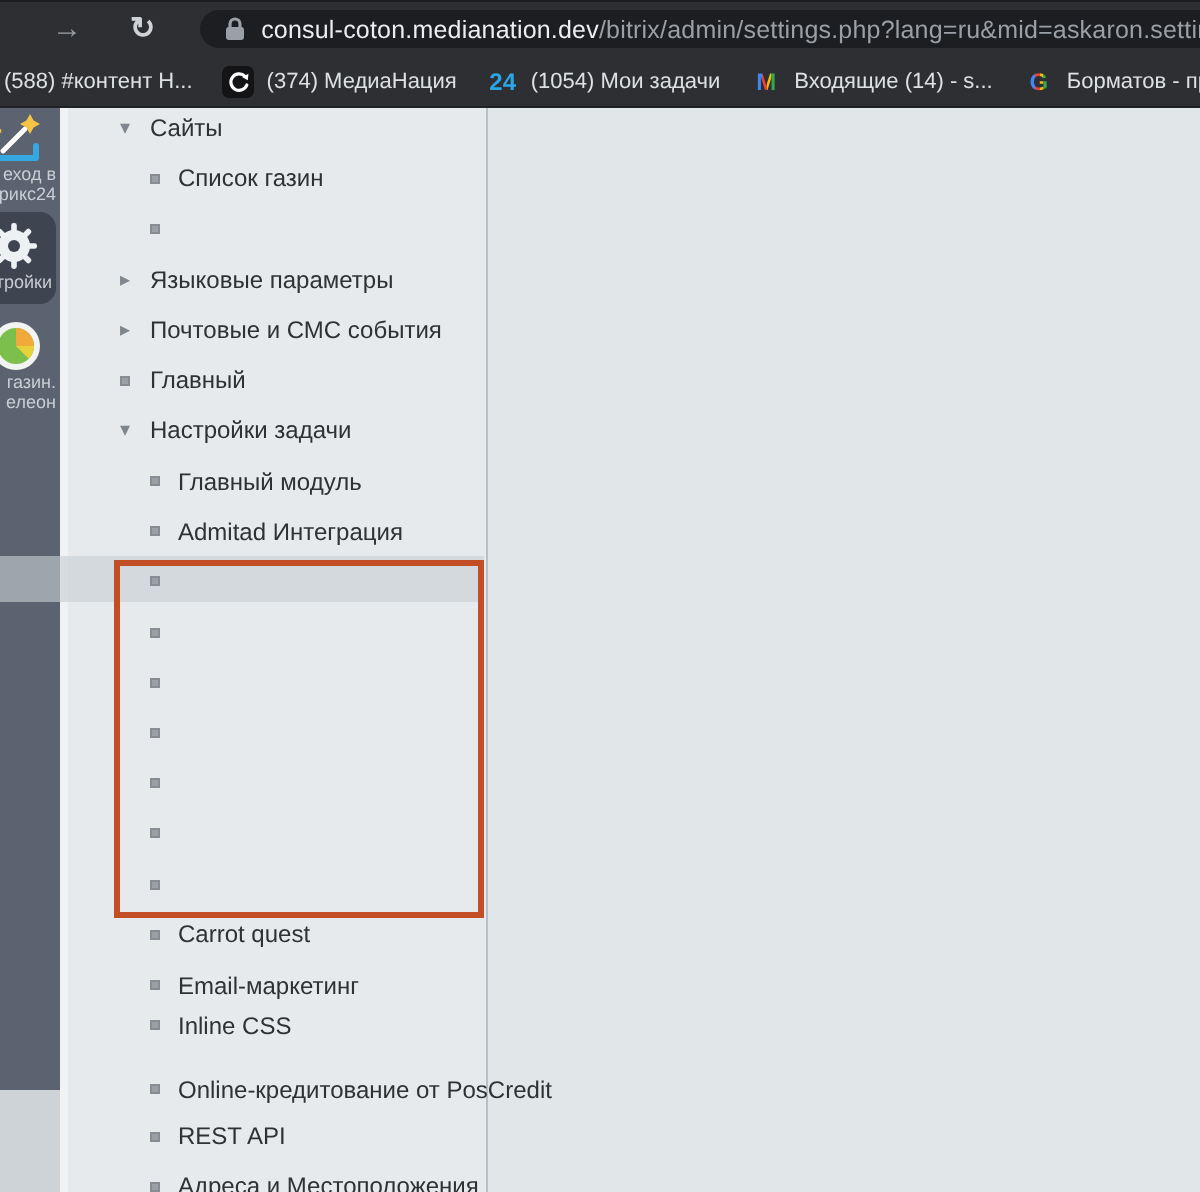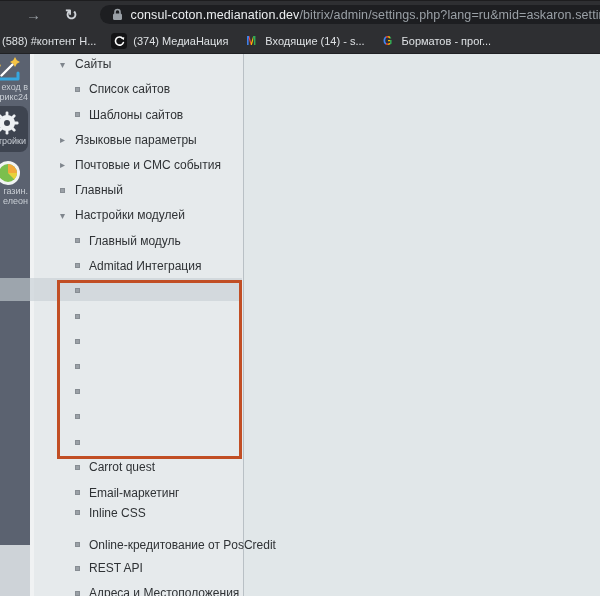--- a/index.html
+++ b/index.html
@@ -89,20 +89,26 @@
       </div>
       <div class="bm-item">
         <span class="bm-ic">
           <svg width="16" height="16" viewBox="0 0 16 16">
             <rect width="16" height="16" rx="3.5" fill="#141416"></rect>
             <path d="M11.5 5.2a4.1 4.1 0 10.9 4.3" stroke="#fff" stroke-width="1.6" fill="none" stroke-linecap="round"></path>
             <path d="M13.2 3.9l-.3 3.2-2.7-1.5z" fill="#fff"></path>
           </svg>
         </span>
         <span class="bm-label">(374) МедиаНация</span>
+      </div>
+      <div class="bm-item">
+        <span class="bm-ic">
+          <span class="bm-txt b24">24</span>
+        </span>
+        <span class="bm-label">(1054) Мои задачи</span>
       </div>
       <div class="bm-item">
         <span class="bm-ic">
           <span class="bm-txt grad">M</span>
         </span>
         <span class="bm-label">Входящие (14) - s...</span>
       </div>
       <div class="bm-item">
         <span class="bm-ic">
           <span class="bm-txt grad">G</span>
@@ -170,27 +176,26 @@
         <div class="menu-row lvl1" style="top: -2.4px;">
           <span class="marker">
             <span class="tri">▾</span>
           </span>
           <span class="lbl">Сайты</span>
         </div>
         <div class="menu-row lvl2" style="top: 22.8px;">
           <span class="marker">
             <span class="sq"></span>
           </span>
-          <span class="lbl">Список сайтов</span>
+          <span class="lbl">Список газин</span>
         </div>
         <div class="menu-row lvl2" style="top: 48px;">
           <span class="marker">
             <span class="sq"></span>
           </span>
-          <span class="lbl">Шаблоны сайтов</span>
         </div>
         <div class="menu-row lvl1" style="top: 73.2px;">
           <span class="marker">
             <span class="tri">▸</span>
           </span>
           <span class="lbl">Языковые параметры</span>
         </div>
         <div class="menu-row lvl1" style="top: 98.4px;">
           <span class="marker">
             <span class="tri">▸</span>
@@ -200,21 +205,21 @@
         <div class="menu-row lvl1" style="top: 123.6px;">
           <span class="marker">
             <span class="sq"></span>
           </span>
           <span class="lbl">Главный</span>
         </div>
         <div class="menu-row lvl1" style="top: 148.8px;">
           <span class="marker">
             <span class="tri">▾</span>
           </span>
-          <span class="lbl">Настройки модулей</span>
+          <span class="lbl">Настройки задачи</span>
         </div>
         <div class="menu-row lvl2" style="top: 174px;">
           <span class="marker">
             <span class="sq"></span>
           </span>
           <span class="lbl">Главный модуль</span>
         </div>
         <div class="menu-row lvl2" style="top: 199.2px;">
           <span class="marker">
             <span class="sq"></span>

